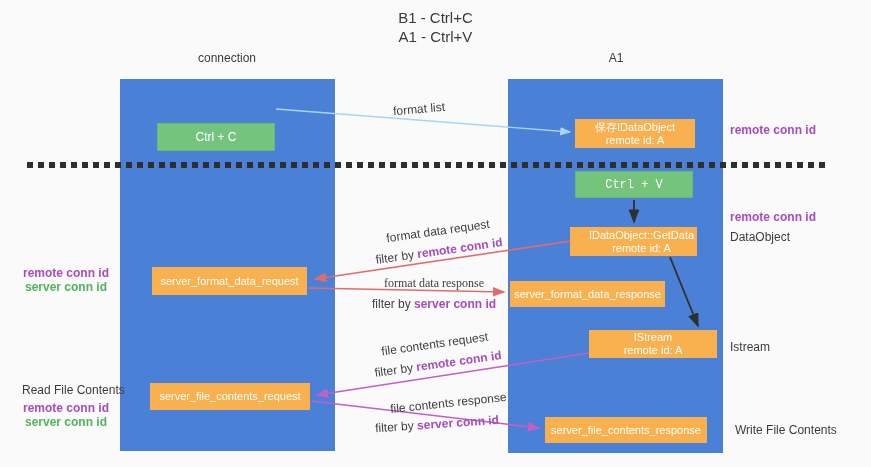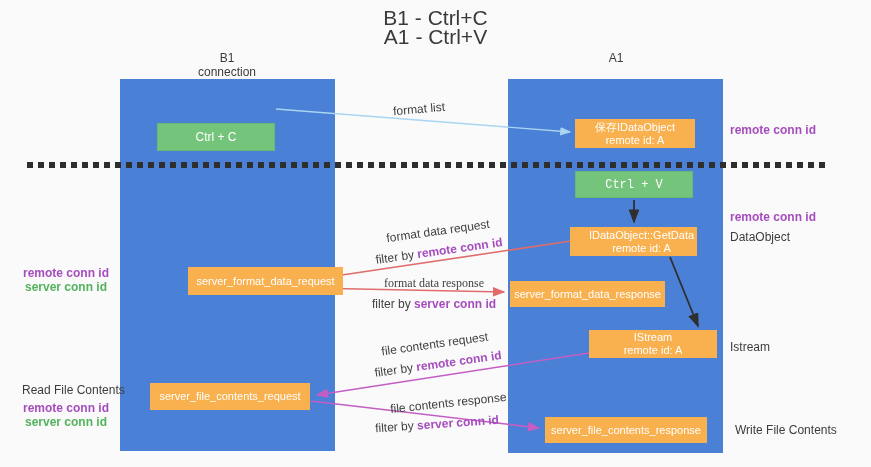--- a/index.html
+++ b/index.html
@@ -1,41 +1,40 @@
 <!DOCTYPE html>
 <html><head>
 <meta charset="utf-8">
 <style>
   html,body{margin:0;padding:0;}
   body{font-family:"Liberation Sans", sans-serif;}
   .stage{position:relative;width:871px;height:467px;background:#fafafa;overflow:hidden;}
   .lane{position:absolute;background:#4a80d6;}
   .lane-header{position:absolute;text-align:center;font-size:12px;color:#3c3c3c;line-height:14px;}
-  .title{position:absolute;left:0;top:8px;width:100%;text-align:center;font-size:21px;color:#3a3a3a;line-height:19px;}
+  .title{position:absolute;left:0;top:8px;width:100%;text-align:center;font-size:15px;color:#3a3a3a;line-height:19px;}
   .gbox{position:absolute;background:#74c47c;color:#ffffff;font-size:12px;display:flex;align-items:center;justify-content:center;border:1px solid #6ab872;box-sizing:border-box;}
   .obox{position:absolute;background:#f9b04e;color:#ffffff;font-size:11px;display:flex;flex-direction:column;align-items:center;justify-content:center;line-height:13px;text-align:center;box-sizing:border-box;}
   .midlbl{position:absolute;font-size:12px;color:#3f3f3f;white-space:nowrap;text-align:center;}
   .hl-purple{color:#a64dbe;font-weight:bold;}
   .side-lbl{position:absolute;font-size:12px;color:#3c3c3c;white-space:nowrap;}
   .side-bold-purple{position:absolute;font-size:12px;font-weight:bold;color:#a64dbe;white-space:nowrap;}
   .side-bold-green{position:absolute;font-size:12px;font-weight:bold;color:#53b35d;white-space:nowrap;}
   svg.overlay{position:absolute;left:0;top:0;pointer-events:none;}
 </style>
 </head>
 <body>
 
 <div class="stage">
 
   <div class="title">
     <div>B1 - Ctrl+C</div>
     <div>A1 - Ctrl+V</div>
   </div>
 
   <div class="lane-header" style="left:157px;top:51px;width:140px;">
-    <div>B1</div>
     <div>connection</div>
   </div>
   <div class="lane-header" style="left:546px;top:51px;width:140px;">
     <div>A1</div>
   </div>
 
   <div class="lane" style="left:120px;top:79px;width:215px;height:372px;"></div>
   <div class="lane" style="left:508px;top:79px;width:215px;height:374px;"></div>
 
   <svg class="overlay" width="871" height="467" viewBox="0 0 871 467">
@@ -79,21 +78,21 @@
   </div>
 
   <div class="obox" style="left:575px;top:119px;width:120px;height:29px;">
     <div>保存IDataObject</div>
     <div>remote id: A</div>
   </div>
   <div class="obox" style="left:570px;top:227px;width:127px;height:29px;padding-left:16px;">
     <div>IDataObject::GetData</div>
     <div>remote id: A</div>
   </div>
-  <div class="obox" style="left:152px;top:267px;width:155px;height:28px;margin-left:36px;">
+  <div class="obox" style="left:152px;top:267px;width:155px;height:28px;">
     <div>server_format_data_request</div>
   </div>
   <div class="obox" style="left:510px;top:281px;width:155px;height:26px;">
     <div>server_format_data_response</div>
   </div>
   <div class="obox" style="left:589px;top:330px;width:128px;height:28px;">
     <div>IStream</div>
     <div>remote id: A</div>
   </div>
   <div class="obox" style="left:150px;top:383px;width:160px;height:27px;">

